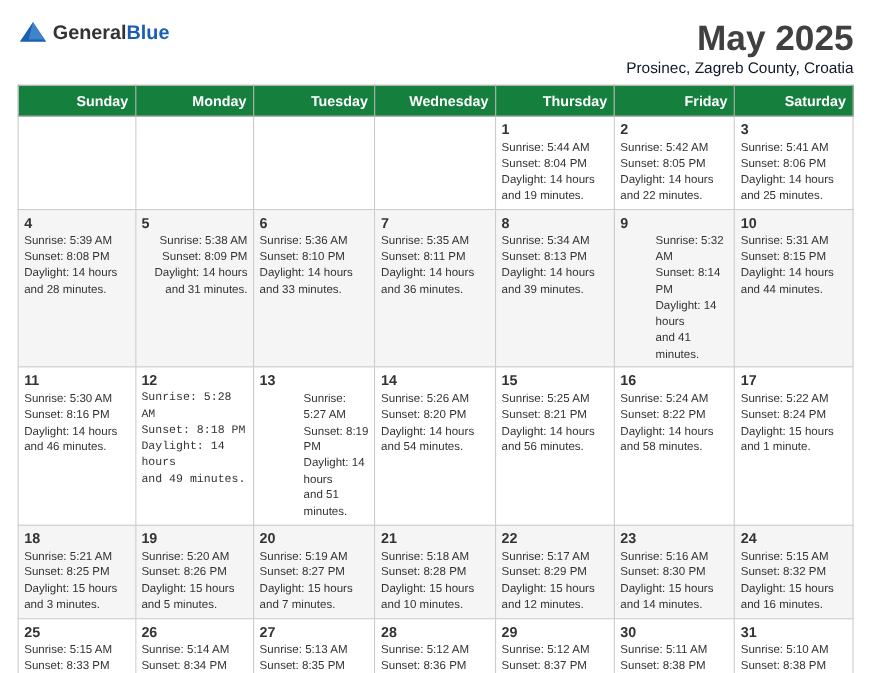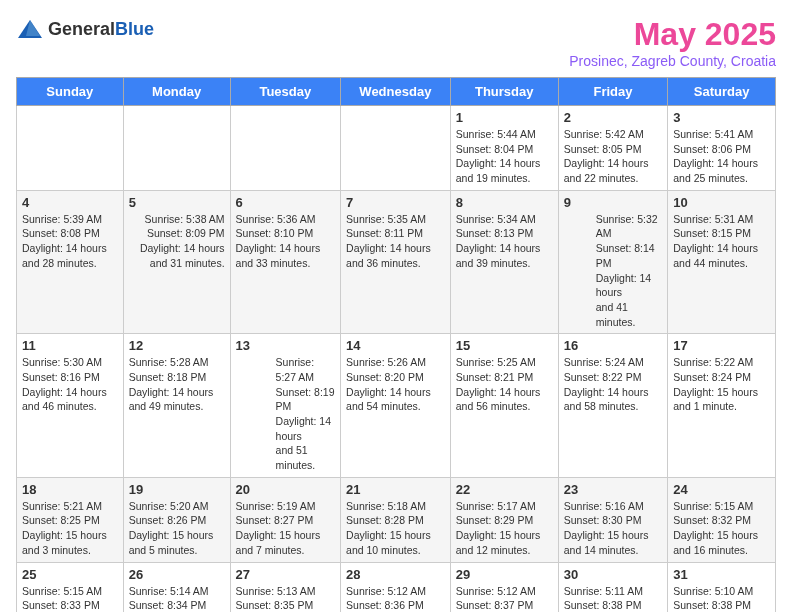--- a/index.html
+++ b/index.html
@@ -39,36 +39,36 @@
       width: 28px;
       height: 28px;
       margin-right: 4px;
     }
     .title-block {
       text-align: right;
     }
     .month-year {
       font-size: 32px;
       font-weight: bold;
-      color: #ec4899;
+      color: #404040;
     }
     .location {
       font-size: 14px;
-      color: #8b5cf6;
+      color: #0f172a;
       margin-left: 38px;
     }
     table {
       width: 100%;
       border-collapse: collapse;
       font-size: 11px;
     }
     thead tr th {
-      background-color: #3b82f6;
+      background-color: #15803d;
       color: #fff;
-      text-align: center;
+      text-align: right;
       padding: 6px 6px;
       font-size: 13px;
       font-weight: bold;
       border: 1px solid #aaa;
     }
     tbody tr td {
       border: 1px solid #ccc;
       vertical-align: top;
       padding: 4px 5px;
       width: 113px;
@@ -212,21 +212,21 @@
       <tr>
         <td>
           <div class="day-num">11</div>
           <div class="day-info" style="white-space: pre-line;">Sunrise: 5:30 AM
 Sunset: 8:16 PM
 Daylight: 14 hours
 and 46 minutes.</div>
         </td>
         <td>
           <div class="day-num">12</div>
-          <div class="day-info" style="white-space: pre-line;">Sunrise: 5:28 AM
+          <div class="day-info" style="white-space: pre-line; font-family: Liberation Mono, monospace;">Sunrise: 5:28 AM
 Sunset: 8:18 PM
 Daylight: 14 hours
 and 49 minutes.</div>
         </td>
         <td>
           <div class="day-num">13</div>
           <div class="day-info" style="white-space: pre-line; margin-left: 40px;">Sunrise: 5:27 AM
 Sunset: 8:19 PM
 Daylight: 14 hours
 and 51 minutes.</div>

